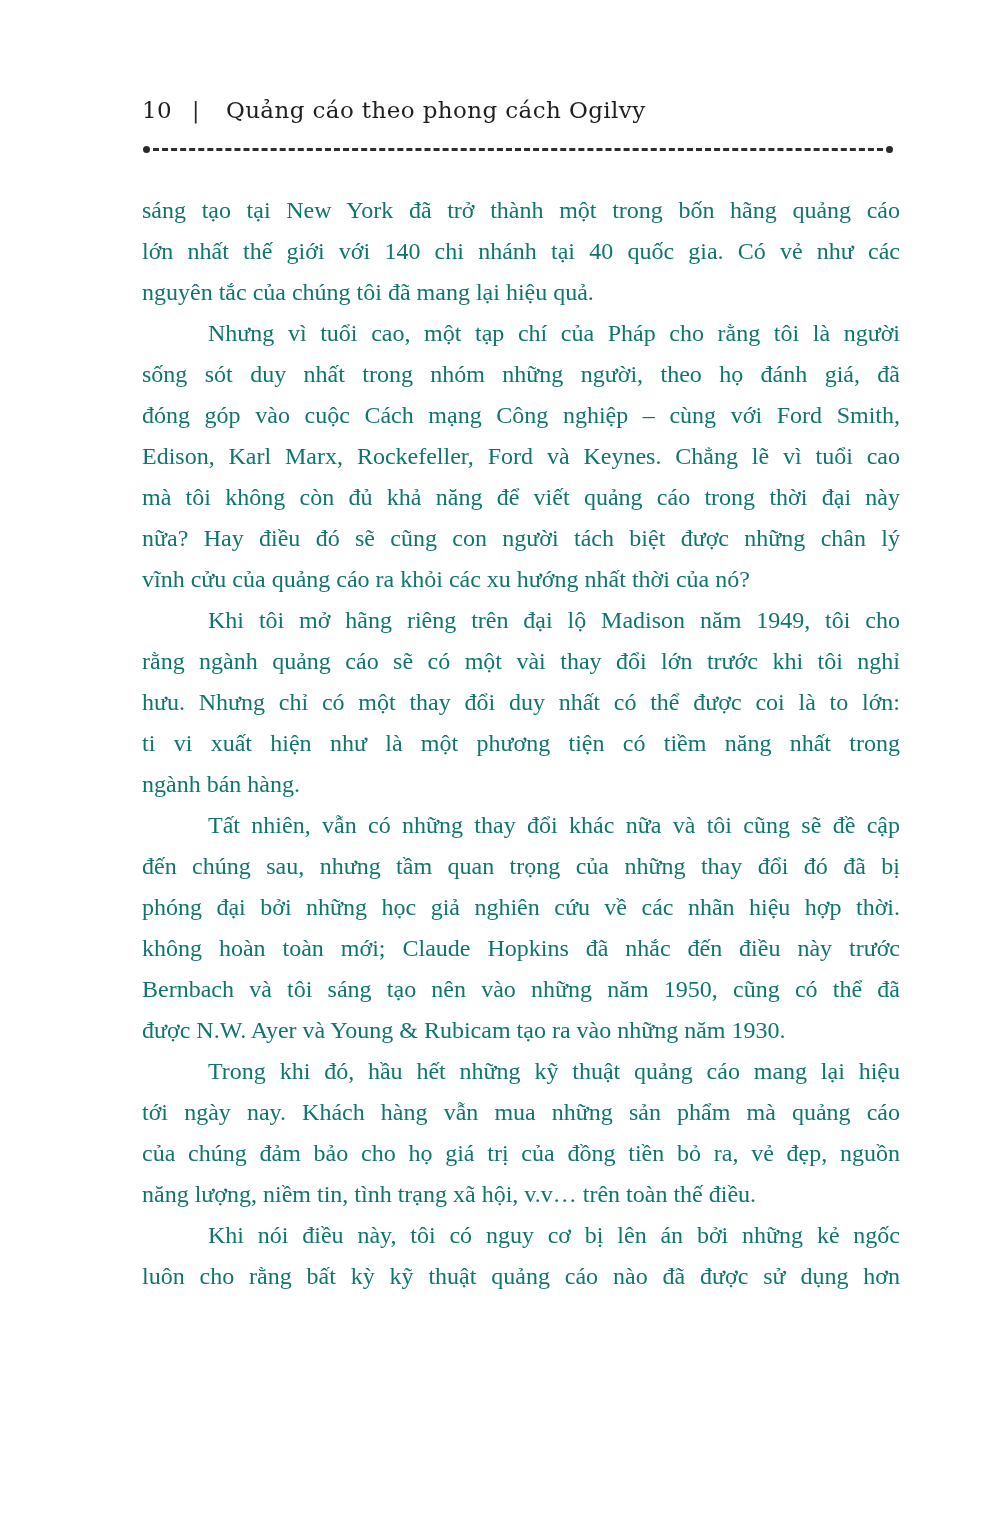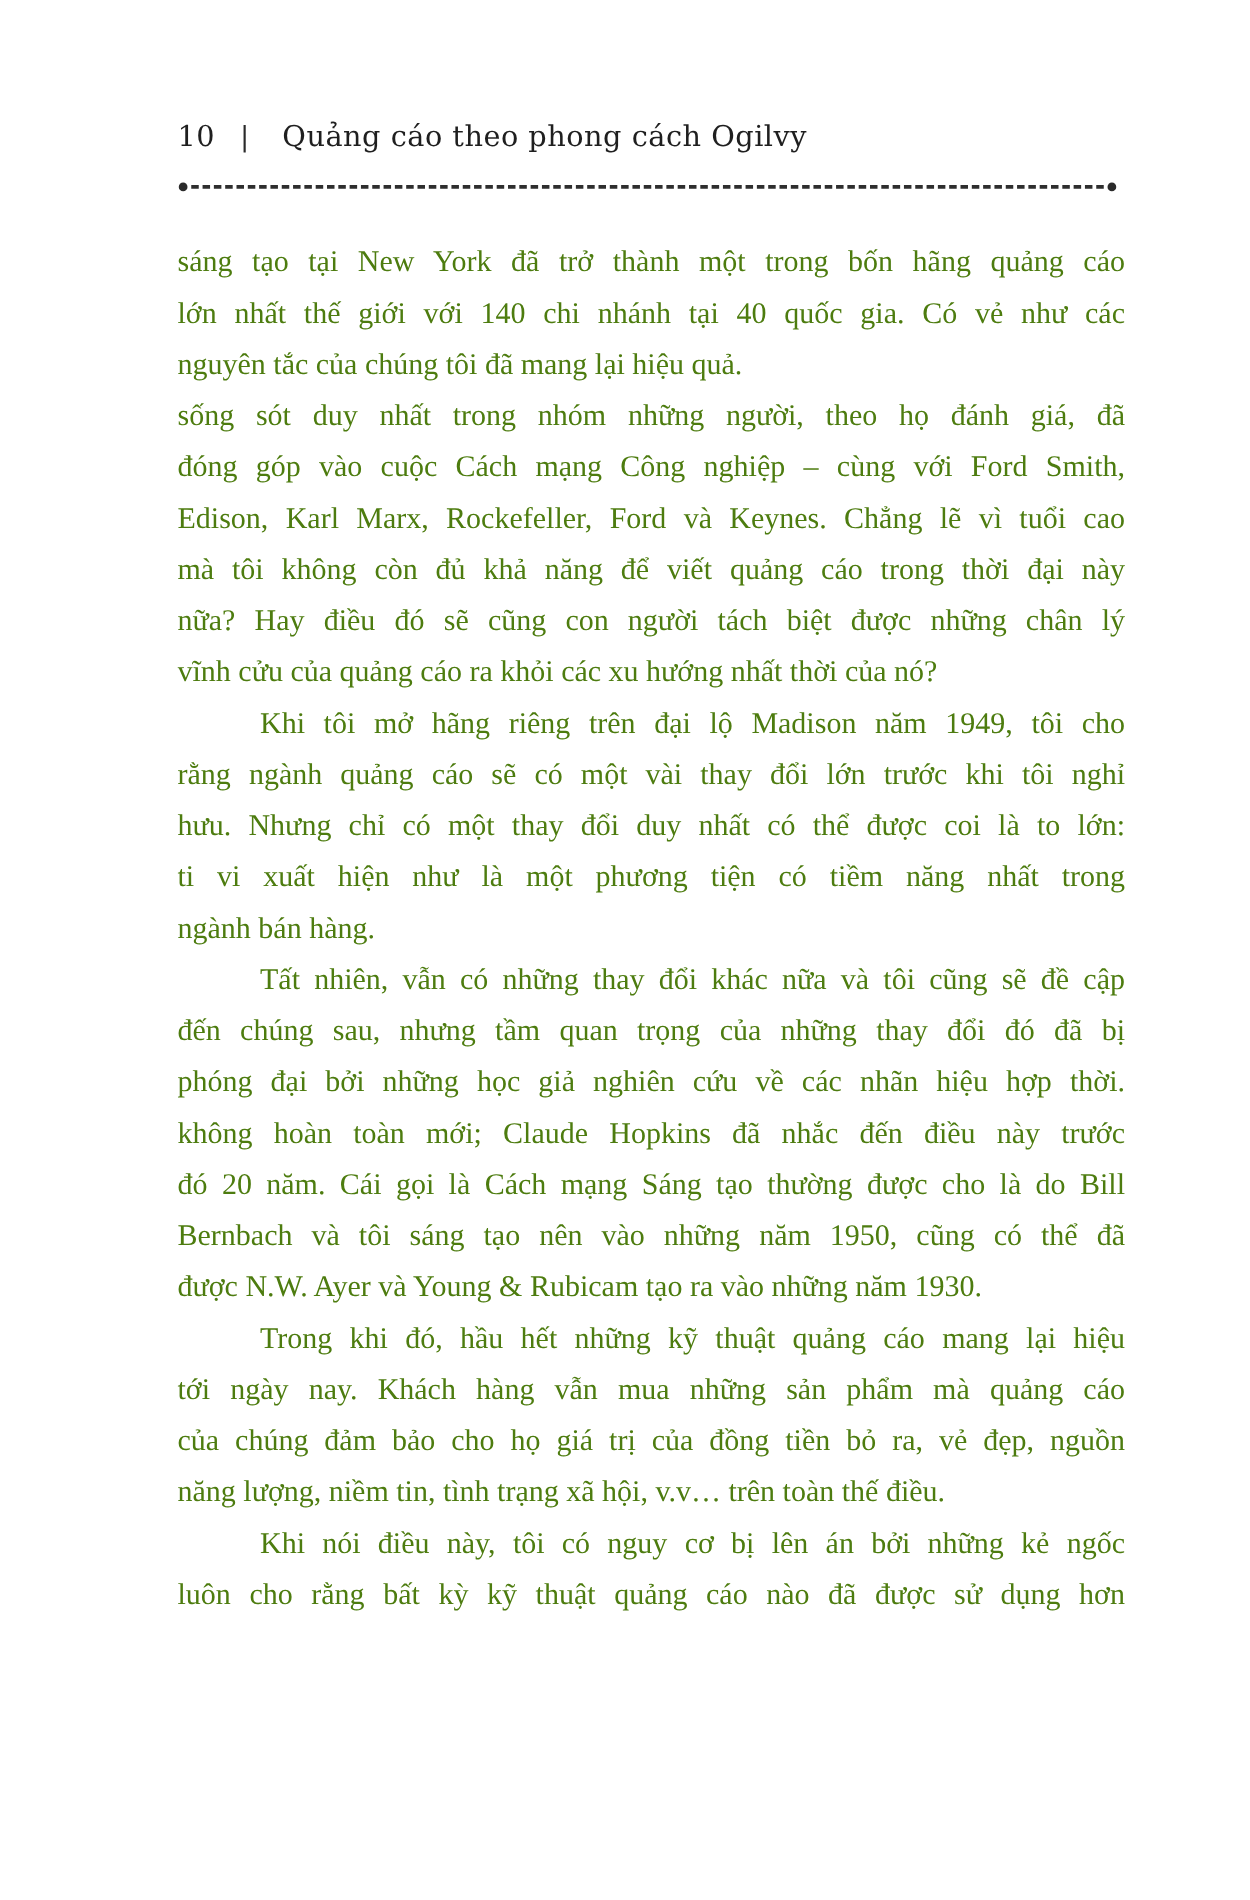--- a/index.html
+++ b/index.html
@@ -54,21 +54,21 @@
     border-top: 3px dashed #2e2e2e;
     margin: 0 3px;
   }
   .body-text {
     position: absolute;
     left: 142px;
     top: 190px;
     width: 758px;
     font-size: 24px;
     line-height: 41px;
-    color: #4d7c0f;
+    color: #0f766e;
   }
   .paragraph { margin: 0; }
   .line {
     height: 41px;
     overflow: hidden;
     text-align: justify;
     text-align-last: justify;
     text-justify: inter-word;
     white-space: normal;
   }
@@ -93,40 +93,40 @@
     <span class="dot"></span>
   </div>
 
   <div class="body-text">
       <div class="paragraph">
         <div class="line"><span>sáng tạo tại New York đã trở thành một trong bốn hãng quảng cáo</span></div>
         <div class="line"><span>lớn nhất thế giới với 140 chi nhánh tại 40 quốc gia. Có vẻ như các</span></div>
         <div class="line last"><span>nguyên tắc của chúng tôi đã mang lại hiệu quả.</span></div>
       </div>
       <div class="paragraph">
+        <div class="line indent"><span>Nhưng vì tuổi cao, một tạp chí của Pháp cho rằng tôi là người</span></div>
         <div class="line"><span>sống sót duy nhất trong nhóm những người, theo họ đánh giá, đã</span></div>
         <div class="line"><span>đóng góp vào cuộc Cách mạng Công nghiệp – cùng với Ford Smith,</span></div>
         <div class="line"><span>Edison, Karl Marx, Rockefeller, Ford và Keynes. Chẳng lẽ vì tuổi cao</span></div>
         <div class="line"><span>mà tôi không còn đủ khả năng để viết quảng cáo trong thời đại này</span></div>
         <div class="line"><span>nữa? Hay điều đó sẽ cũng con người tách biệt được những chân lý</span></div>
         <div class="line last"><span>vĩnh cửu của quảng cáo ra khỏi các xu hướng nhất thời của nó?</span></div>
       </div>
       <div class="paragraph">
         <div class="line indent"><span>Khi tôi mở hãng riêng trên đại lộ Madison năm 1949, tôi cho</span></div>
         <div class="line"><span>rằng ngành quảng cáo sẽ có một vài thay đổi lớn trước khi tôi nghỉ</span></div>
         <div class="line"><span>hưu. Nhưng chỉ có một thay đổi duy nhất có thể được coi là to lớn:</span></div>
         <div class="line"><span>ti vi xuất hiện như là một phương tiện có tiềm năng nhất trong</span></div>
         <div class="line last"><span>ngành bán hàng.</span></div>
       </div>
       <div class="paragraph">
         <div class="line indent"><span>Tất nhiên, vẫn có những thay đổi khác nữa và tôi cũng sẽ đề cập</span></div>
         <div class="line"><span>đến chúng sau, nhưng tầm quan trọng của những thay đổi đó đã bị</span></div>
         <div class="line"><span>phóng đại bởi những học giả nghiên cứu về các nhãn hiệu hợp thời.</span></div>
         <div class="line"><span>không hoàn toàn mới; Claude Hopkins đã nhắc đến điều này trước</span></div>
-        <div class="line"><span>đó 20 năm. Cái gọi là Cách mạng Sáng tạo thường được cho là do Bill</span></div>
         <div class="line"><span>Bernbach và tôi sáng tạo nên vào những năm 1950, cũng có thể đã</span></div>
         <div class="line last"><span>được N.W. Ayer và Young &amp; Rubicam tạo ra vào những năm 1930.</span></div>
       </div>
       <div class="paragraph">
         <div class="line indent"><span>Trong khi đó, hầu hết những kỹ thuật quảng cáo mang lại hiệu</span></div>
         <div class="line"><span>tới ngày nay. Khách hàng vẫn mua những sản phẩm mà quảng cáo</span></div>
         <div class="line"><span>của chúng đảm bảo cho họ giá trị của đồng tiền bỏ ra, vẻ đẹp, nguồn</span></div>
         <div class="line last"><span>năng lượng, niềm tin, tình trạng xã hội, v.v… trên toàn thế điều.</span></div>
       </div>
       <div class="paragraph">

